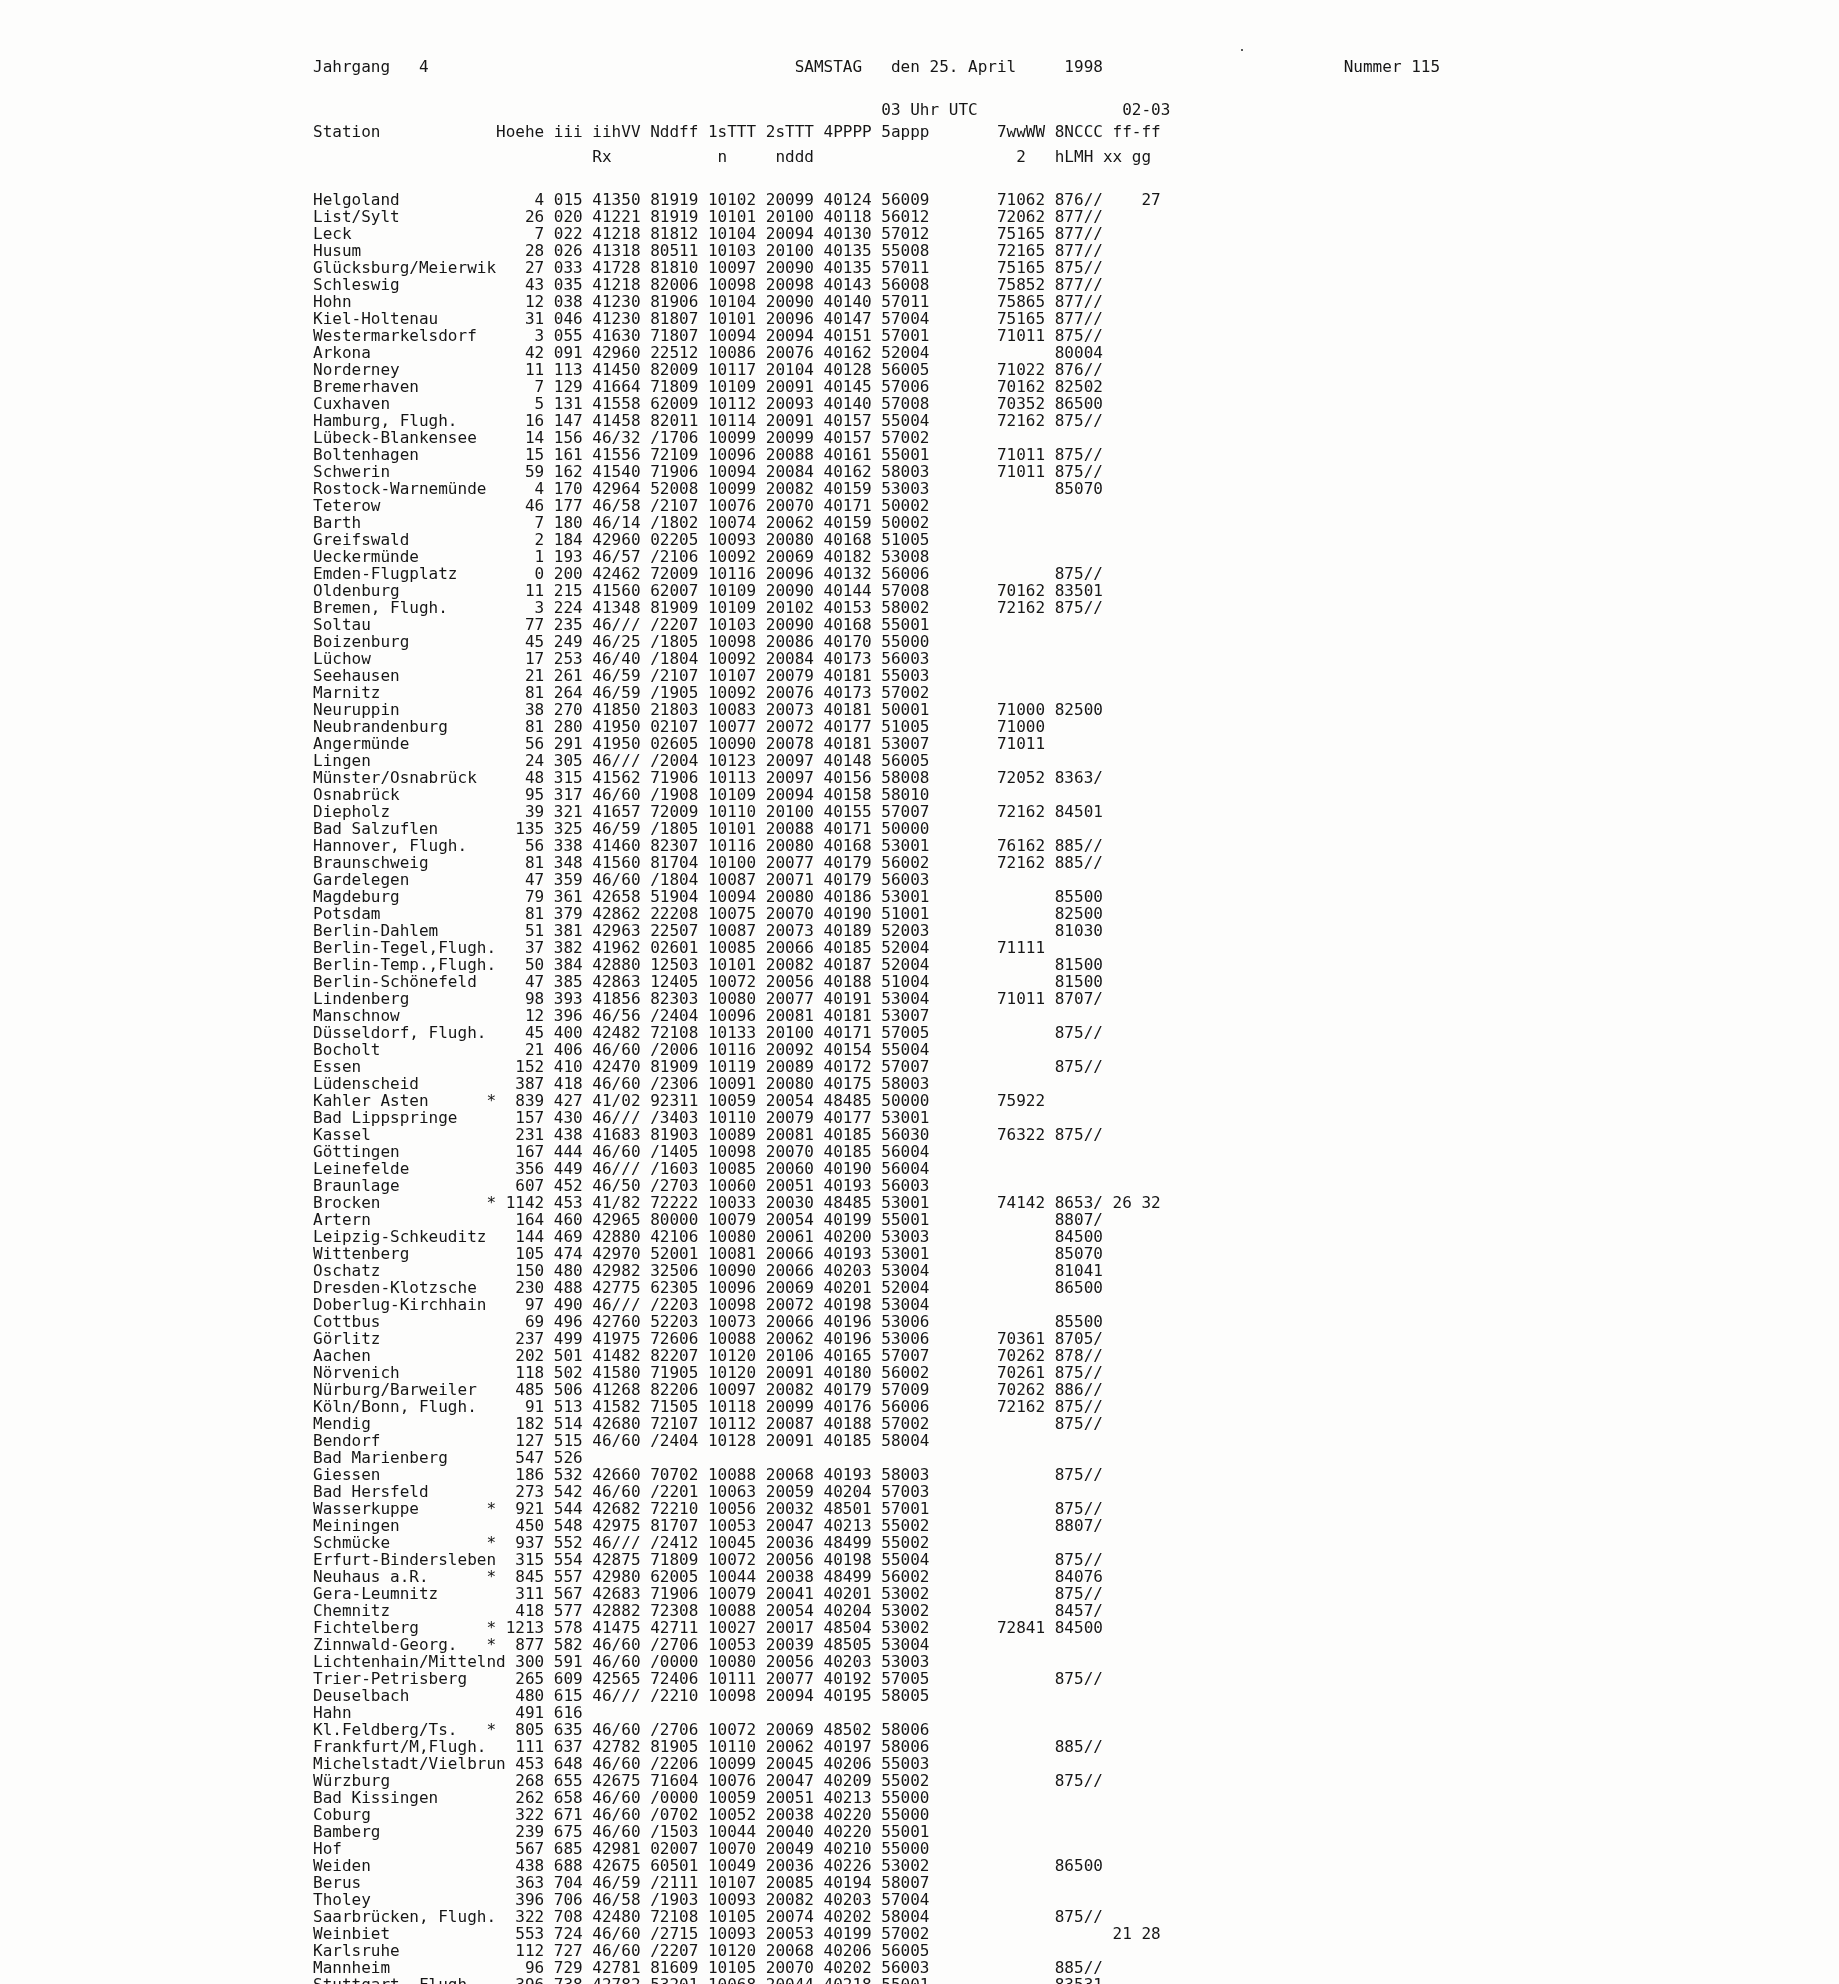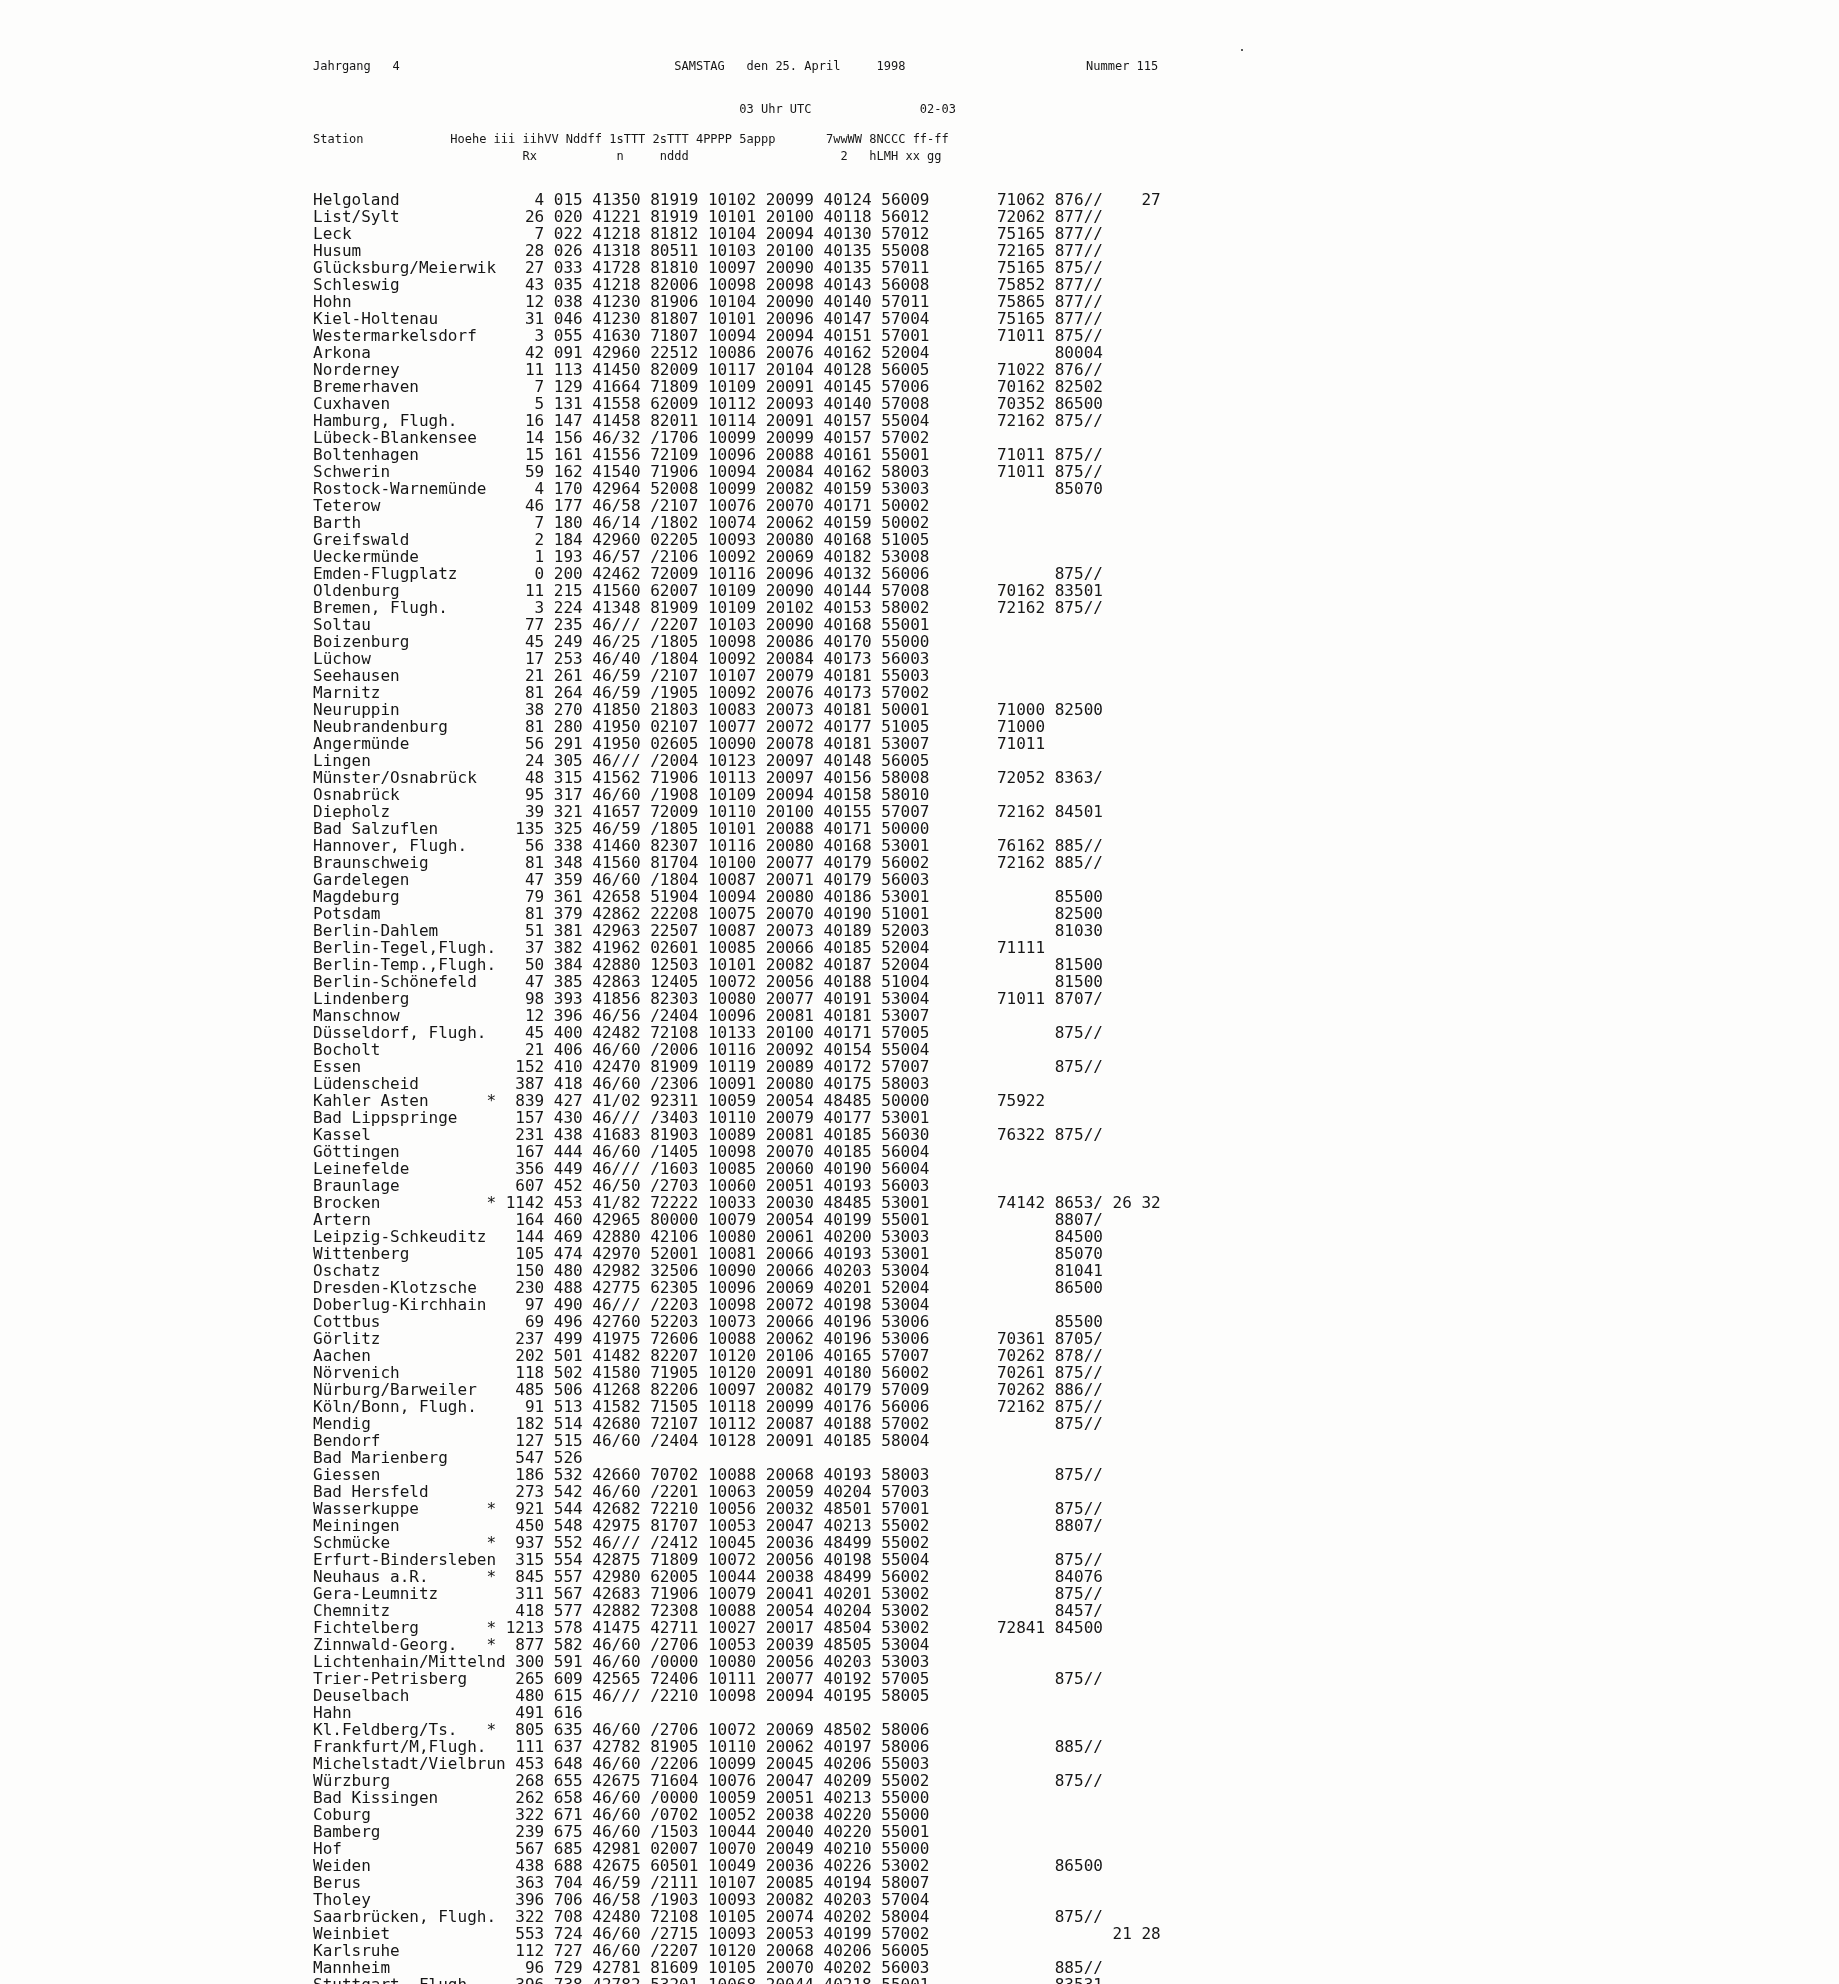--- a/index.html
+++ b/index.html
@@ -5,36 +5,36 @@
   html,body{margin:0;padding:0;}
   body{
     width:1839px;height:2604px;position:relative;overflow:hidden;
     background:#fbfbfa;
     font-family:"DejaVu Sans Mono","Liberation Mono",monospace;
     color:#141414;
   }
   #sheet{position:absolute;left:0;top:0;width:1839px;height:2604px;background:#fdfdfc;}
   .tline{
     position:absolute;left:313px;white-space:pre;
-    font-size:12px;line-height:17px;
+    font-size:16px;line-height:17px;
     font-family:"DejaVu Sans Mono","Liberation Mono",monospace;
     color:#161616;letter-spacing:0;
   }
   #rows{position:absolute;left:313px;top:191px;white-space:pre;
     font-size:16px;line-height:17px;color:#161616;}
   #rows .row{height:17px;white-space:pre;}
   .speck{position:absolute;background:#222;border-radius:50%;}
 </style>
 </head>
 <body>
 
 <div id="sheet">
   <div class="tline" id="masthead-line" style="top:58px">Jahrgang   4                                      SAMSTAG   den 25. April     1998                         Nummer 115</div>
   <div class="tline" id="time-line" style="top:101px">                                                           03 Uhr UTC               02-03</div>
-  <div class="tline" id="colheader-line1" style="top:131px">Station            Hoehe iii iihVV Nddff 1sTTT 2sTTT 4PPPP 5appp       7wwWW 8NCCC ff-ff</div>
+  <div class="tline" id="colheader-line1" style="top:123px">Station            Hoehe iii iihVV Nddff 1sTTT 2sTTT 4PPPP 5appp       7wwWW 8NCCC ff-ff</div>
   <div class="tline" id="colheader-line2" style="top:148px">                             Rx           n     nddd                     2   hLMH xx gg</div>
 
   <div id="rows"><div class="row">Helgoland              4 015 41350 81919 10102 20099 40124 56009       71062 876//    27</div><div class="row">List/Sylt             26 020 41221 81919 10101 20100 40118 56012       72062 877//</div><div class="row">Leck                   7 022 41218 81812 10104 20094 40130 57012       75165 877//</div><div class="row">Husum                 28 026 41318 80511 10103 20100 40135 55008       72165 877//</div><div class="row">Glücksburg/Meierwik   27 033 41728 81810 10097 20090 40135 57011       75165 875//</div><div class="row">Schleswig             43 035 41218 82006 10098 20098 40143 56008       75852 877//</div><div class="row">Hohn                  12 038 41230 81906 10104 20090 40140 57011       75865 877//</div><div class="row">Kiel-Holtenau         31 046 41230 81807 10101 20096 40147 57004       75165 877//</div><div class="row">Westermarkelsdorf      3 055 41630 71807 10094 20094 40151 57001       71011 875//</div><div class="row">Arkona                42 091 42960 22512 10086 20076 40162 52004             80004</div><div class="row">Norderney             11 113 41450 82009 10117 20104 40128 56005       71022 876//</div><div class="row">Bremerhaven            7 129 41664 71809 10109 20091 40145 57006       70162 82502</div><div class="row">Cuxhaven               5 131 41558 62009 10112 20093 40140 57008       70352 86500</div><div class="row">Hamburg, Flugh.       16 147 41458 82011 10114 20091 40157 55004       72162 875//</div><div class="row">Lübeck-Blankensee     14 156 46/32 /1706 10099 20099 40157 57002</div><div class="row">Boltenhagen           15 161 41556 72109 10096 20088 40161 55001       71011 875//</div><div class="row">Schwerin              59 162 41540 71906 10094 20084 40162 58003       71011 875//</div><div class="row">Rostock-Warnemünde     4 170 42964 52008 10099 20082 40159 53003             85070</div><div class="row">Teterow               46 177 46/58 /2107 10076 20070 40171 50002</div><div class="row">Barth                  7 180 46/14 /1802 10074 20062 40159 50002</div><div class="row">Greifswald             2 184 42960 02205 10093 20080 40168 51005</div><div class="row">Ueckermünde            1 193 46/57 /2106 10092 20069 40182 53008</div><div class="row">Emden-Flugplatz        0 200 42462 72009 10116 20096 40132 56006             875//</div><div class="row">Oldenburg             11 215 41560 62007 10109 20090 40144 57008       70162 83501</div><div class="row">Bremen, Flugh.         3 224 41348 81909 10109 20102 40153 58002       72162 875//</div><div class="row">Soltau                77 235 46/// /2207 10103 20090 40168 55001</div><div class="row">Boizenburg            45 249 46/25 /1805 10098 20086 40170 55000</div><div class="row">Lüchow                17 253 46/40 /1804 10092 20084 40173 56003</div><div class="row">Seehausen             21 261 46/59 /2107 10107 20079 40181 55003</div><div class="row">Marnitz               81 264 46/59 /1905 10092 20076 40173 57002</div><div class="row">Neuruppin             38 270 41850 21803 10083 20073 40181 50001       71000 82500</div><div class="row">Neubrandenburg        81 280 41950 02107 10077 20072 40177 51005       71000</div><div class="row">Angermünde            56 291 41950 02605 10090 20078 40181 53007       71011</div><div class="row">Lingen                24 305 46/// /2004 10123 20097 40148 56005</div><div class="row">Münster/Osnabrück     48 315 41562 71906 10113 20097 40156 58008       72052 8363/</div><div class="row">Osnabrück             95 317 46/60 /1908 10109 20094 40158 58010</div><div class="row">Diepholz              39 321 41657 72009 10110 20100 40155 57007       72162 84501</div><div class="row">Bad Salzuflen        135 325 46/59 /1805 10101 20088 40171 50000</div><div class="row">Hannover, Flugh.      56 338 41460 82307 10116 20080 40168 53001       76162 885//</div><div class="row">Braunschweig          81 348 41560 81704 10100 20077 40179 56002       72162 885//</div><div class="row">Gardelegen            47 359 46/60 /1804 10087 20071 40179 56003</div><div class="row">Magdeburg             79 361 42658 51904 10094 20080 40186 53001             85500</div><div class="row">Potsdam               81 379 42862 22208 10075 20070 40190 51001             82500</div><div class="row">Berlin-Dahlem         51 381 42963 22507 10087 20073 40189 52003             81030</div><div class="row">Berlin-Tegel,Flugh.   37 382 41962 02601 10085 20066 40185 52004       71111</div><div class="row">Berlin-Temp.,Flugh.   50 384 42880 12503 10101 20082 40187 52004             81500</div><div class="row">Berlin-Schönefeld     47 385 42863 12405 10072 20056 40188 51004             81500</div><div class="row">Lindenberg            98 393 41856 82303 10080 20077 40191 53004       71011 8707/</div><div class="row">Manschnow             12 396 46/56 /2404 10096 20081 40181 53007</div><div class="row">Düsseldorf, Flugh.    45 400 42482 72108 10133 20100 40171 57005             875//</div><div class="row">Bocholt               21 406 46/60 /2006 10116 20092 40154 55004</div><div class="row">Essen                152 410 42470 81909 10119 20089 40172 57007             875//</div><div class="row">Lüdenscheid          387 418 46/60 /2306 10091 20080 40175 58003</div><div class="row">Kahler Asten      *  839 427 41/02 92311 10059 20054 48485 50000       75922</div><div class="row">Bad Lippspringe      157 430 46/// /3403 10110 20079 40177 53001</div><div class="row">Kassel               231 438 41683 81903 10089 20081 40185 56030       76322 875//</div><div class="row">Göttingen            167 444 46/60 /1405 10098 20070 40185 56004</div><div class="row">Leinefelde           356 449 46/// /1603 10085 20060 40190 56004</div><div class="row">Braunlage            607 452 46/50 /2703 10060 20051 40193 56003</div><div class="row">Brocken           * 1142 453 41/82 72222 10033 20030 48485 53001       74142 8653/ 26 32</div><div class="row">Artern               164 460 42965 80000 10079 20054 40199 55001             8807/</div><div class="row">Leipzig-Schkeuditz   144 469 42880 42106 10080 20061 40200 53003             84500</div><div class="row">Wittenberg           105 474 42970 52001 10081 20066 40193 53001             85070</div><div class="row">Oschatz              150 480 42982 32506 10090 20066 40203 53004             81041</div><div class="row">Dresden-Klotzsche    230 488 42775 62305 10096 20069 40201 52004             86500</div><div class="row">Doberlug-Kirchhain    97 490 46/// /2203 10098 20072 40198 53004</div><div class="row">Cottbus               69 496 42760 52203 10073 20066 40196 53006             85500</div><div class="row">Görlitz              237 499 41975 72606 10088 20062 40196 53006       70361 8705/</div><div class="row">Aachen               202 501 41482 82207 10120 20106 40165 57007       70262 878//</div><div class="row">Nörvenich            118 502 41580 71905 10120 20091 40180 56002       70261 875//</div><div class="row">Nürburg/Barweiler    485 506 41268 82206 10097 20082 40179 57009       70262 886//</div><div class="row">Köln/Bonn, Flugh.     91 513 41582 71505 10118 20099 40176 56006       72162 875//</div><div class="row">Mendig               182 514 42680 72107 10112 20087 40188 57002             875//</div><div class="row">Bendorf              127 515 46/60 /2404 10128 20091 40185 58004</div><div class="row">Bad Marienberg       547 526</div><div class="row">Giessen              186 532 42660 70702 10088 20068 40193 58003             875//</div><div class="row">Bad Hersfeld         273 542 46/60 /2201 10063 20059 40204 57003</div><div class="row">Wasserkuppe       *  921 544 42682 72210 10056 20032 48501 57001             875//</div><div class="row">Meiningen            450 548 42975 81707 10053 20047 40213 55002             8807/</div><div class="row">Schmücke          *  937 552 46/// /2412 10045 20036 48499 55002</div><div class="row">Erfurt-Bindersleben  315 554 42875 71809 10072 20056 40198 55004             875//</div><div class="row">Neuhaus a.R.      *  845 557 42980 62005 10044 20038 48499 56002             84076</div><div class="row">Gera-Leumnitz        311 567 42683 71906 10079 20041 40201 53002             875//</div><div class="row">Chemnitz             418 577 42882 72308 10088 20054 40204 53002             8457/</div><div class="row">Fichtelberg       * 1213 578 41475 42711 10027 20017 48504 53002       72841 84500</div><div class="row">Zinnwald-Georg.   *  877 582 46/60 /2706 10053 20039 48505 53004</div><div class="row">Lichtenhain/Mittelnd 300 591 46/60 /0000 10080 20056 40203 53003</div><div class="row">Trier-Petrisberg     265 609 42565 72406 10111 20077 40192 57005             875//</div><div class="row">Deuselbach           480 615 46/// /2210 10098 20094 40195 58005</div><div class="row">Hahn                 491 616</div><div class="row">Kl.Feldberg/Ts.   *  805 635 46/60 /2706 10072 20069 48502 58006</div><div class="row">Frankfurt/M,Flugh.   111 637 42782 81905 10110 20062 40197 58006             885//</div><div class="row">Michelstadt/Vielbrun 453 648 46/60 /2206 10099 20045 40206 55003</div><div class="row">Würzburg             268 655 42675 71604 10076 20047 40209 55002             875//</div><div class="row">Bad Kissingen        262 658 46/60 /0000 10059 20051 40213 55000</div><div class="row">Coburg               322 671 46/60 /0702 10052 20038 40220 55000</div><div class="row">Bamberg              239 675 46/60 /1503 10044 20040 40220 55001</div><div class="row">Hof                  567 685 42981 02007 10070 20049 40210 55000</div><div class="row">Weiden               438 688 42675 60501 10049 20036 40226 53002             86500</div><div class="row">Berus                363 704 46/59 /2111 10107 20085 40194 58007</div><div class="row">Tholey               396 706 46/58 /1903 10093 20082 40203 57004</div><div class="row">Saarbrücken, Flugh.  322 708 42480 72108 10105 20074 40202 58004             875//</div><div class="row">Weinbiet             553 724 46/60 /2715 10093 20053 40199 57002                   21 28</div><div class="row">Karlsruhe            112 727 46/60 /2207 10120 20068 40206 56005</div><div class="row">Mannheim              96 729 42781 81609 10105 20070 40202 56003             885//</div><div class="row">Stuttgart, Flugh.    396 738 42782 53201 10068 20044 40218 55001             83531</div><div class="row">Stuttgart/Schnarrenb 314 739 42675 51807 10096 20052 40216 57001             85500</div></div>
 
   <div class="speck" style="left:1241px;top:49px;width:2.4px;height:2.4px"></div>
 
 </div>
 
 
 </body></html>

